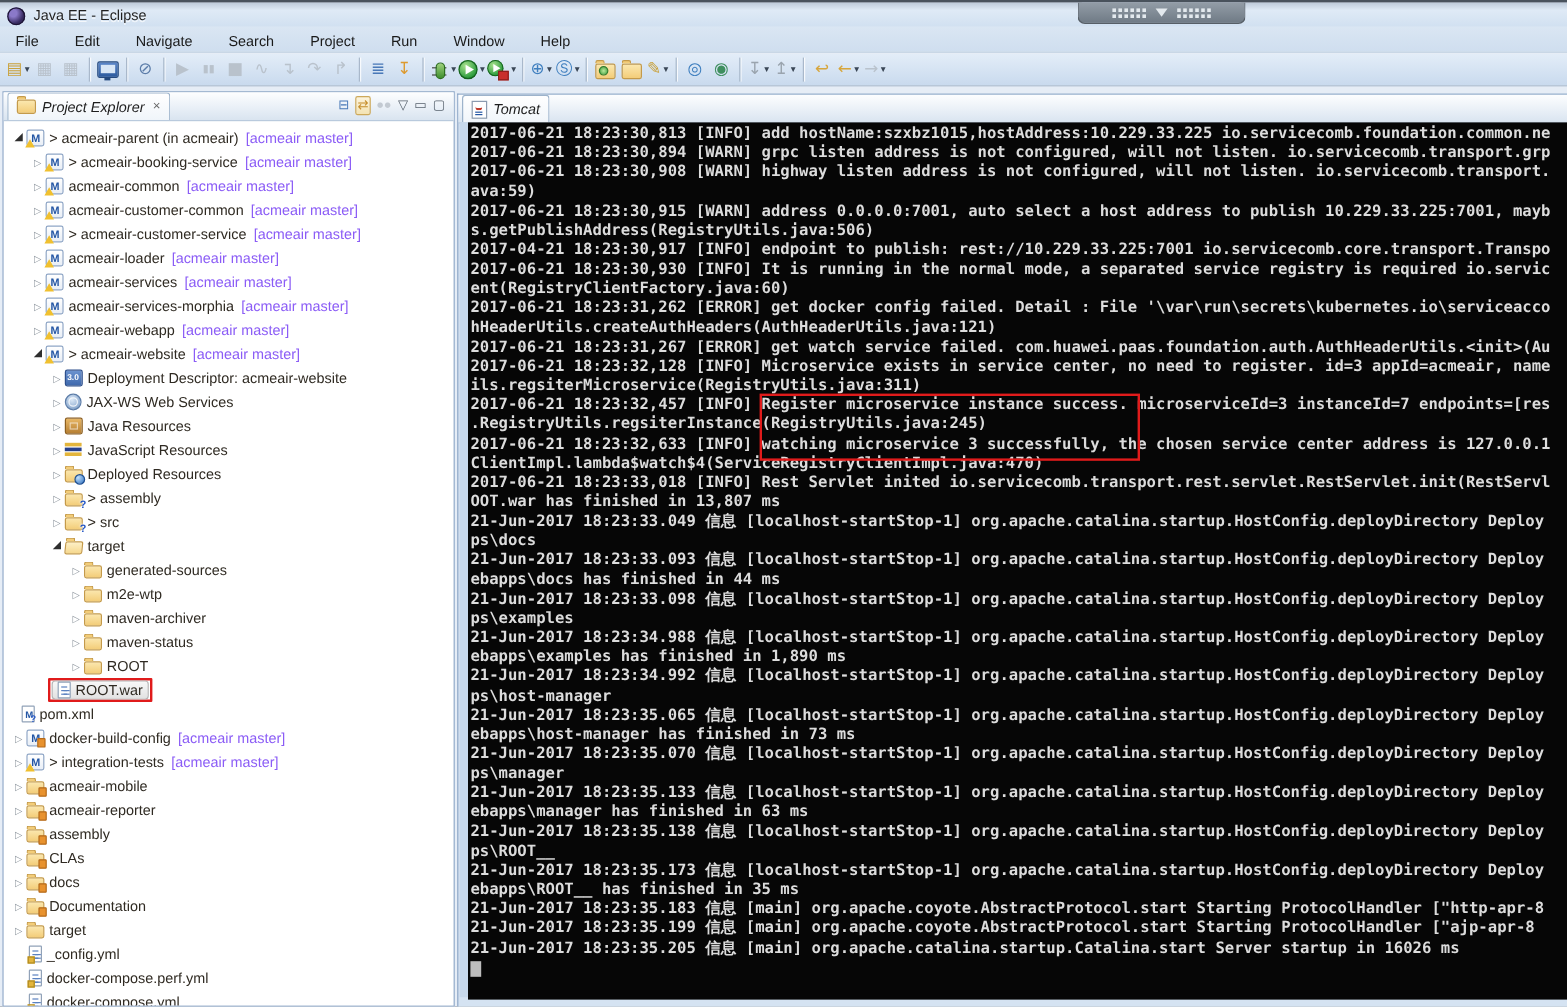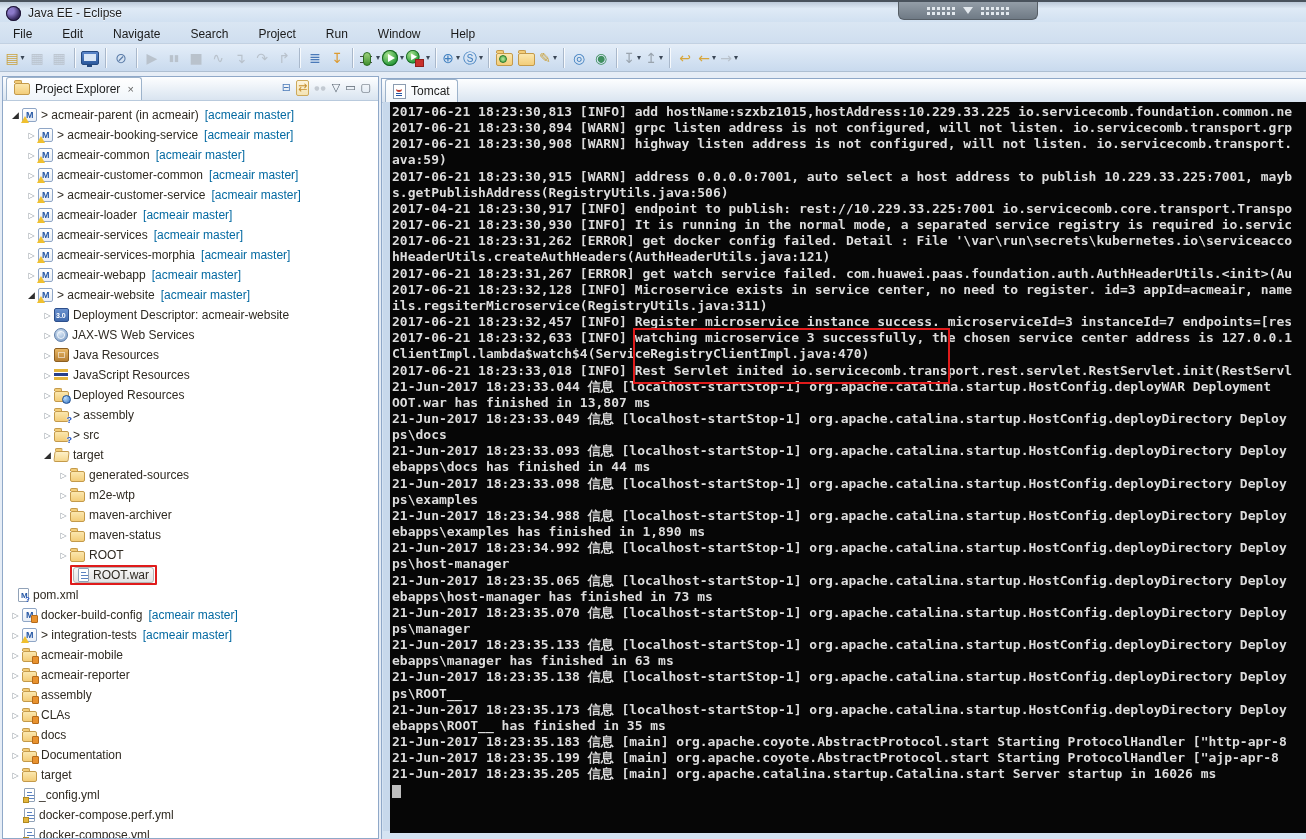--- a/index.html
+++ b/index.html
@@ -57,33 +57,33 @@
     background:#f3cd79;border:1px solid #c49a4a;border-bottom:none;border-radius:2px 2px 0 0;}
   .tb-folder-s.green::after{content:"";position:absolute;left:2px;top:1px;width:6px;height:6px;
     border-radius:50%;background:radial-gradient(#b9e89a,#3f9e3f);border:1px solid #2c7a2c;}
   
   .panel{position:absolute;background:#fff;border:1px solid #8fa8c8;box-sizing:border-box;}
   .phead{position:absolute;left:0;top:0;right:0;height:23px;
     background:linear-gradient(#fdfeff,#d9e4f0);border-bottom:1px solid #b9cadd;display:flex;align-items:flex-end;}
   .ptab{height:22px;margin-left:3px;background:linear-gradient(#ffffff,#f0f5fa);
     border:1px solid #9db3cb;border-bottom:none;border-radius:3px 3px 0 0;
     display:flex;align-items:center;padding:0 7px;gap:5px;}
-  .ptab .tlabel{font-size:12px;color:#1e1e1e;}
+  .ptab .tlabel{font-size:12px;color:#1e1e1e;font-style:italic;}
   .ptab .tclose{font-size:11px;color:#666;margin-left:2px;cursor:default;}
   .phead-tools{margin-left:auto;display:flex;align-items:center;gap:5px;padding:0 7px 4px 0;}
   .phico{font-size:11px;line-height:14px;font-family:"DejaVu Sans",sans-serif;}
   .phico.boxed{border:1px solid #cda95a;background:linear-gradient(#fdf4dc,#f3e3b4);border-radius:2px;padding:0 1px;}
   .phico.dots{letter-spacing:1px;font-size:6px;}
   
   .tree{position:absolute;left:0;top:24px;right:0;bottom:0;overflow:hidden;padding-top:4px;}
   .trow{height:20px;display:flex;align-items:center;font-size:12px;color:#2f2a22;white-space:nowrap;}
   .arrow{width:13px;flex:none;text-align:center;font-size:8px;color:#8f979f;font-family:"DejaVu Sans",sans-serif;}
   .arrow.exp{color:#2e2e2e;font-size:9px;}
   .lbl{margin-left:4px;}
-  .sfx{margin-left:6px;color:#0369a1;}
+  .sfx{margin-left:6px;color:#8b5cf6;}
   .selwrap{display:flex;align-items:center;background:linear-gradient(#f8f8f8,#e2e2e2);
     border:1px solid #b5b5b5;border-radius:3px;padding:0 4px 0 2px;}
   .redbox{border:2px solid #e01b1b;border-radius:1px;padding:0 1px;display:flex;align-items:center;}
   
   .ti{width:15px;height:14px;flex:none;display:inline-block;position:relative;box-sizing:border-box;}
   .ti-mvn,.ti-mvnw{background:linear-gradient(#ffffff,#e8eef6);border:1px solid #8fa6c6;border-radius:2px;}
   .ti-mvn::before,.ti-mvnw::before{content:"M";position:absolute;left:3px;top:0px;
     font:bold 9px/13px "Liberation Sans",sans-serif;color:#2456a4;}
   .ti-mvnw::after{content:"";position:absolute;left:-2px;bottom:-2px;width:0;height:0;
     border-left:4px solid transparent;border-right:4px solid transparent;border-bottom:7px solid #f0c02f;}
@@ -439,21 +439,21 @@
       <div class="trow" style="padding-left: 54px;">
         <span class="arrow">▷</span>
         <span class="ti ti-folder"></span>
         <span class="lbl">maven-status</span>
       </div>
       <div class="trow" style="padding-left: 54px;">
         <span class="arrow">▷</span>
         <span class="ti ti-folder"></span>
         <span class="lbl">ROOT</span>
       </div>
-      <div class="trow" style="padding-left: 54px;">
+      <div class="trow" style="padding-left: 24px;">
         <span class="arrow"></span>
         <span class="redbox">
           <span class="selwrap">
             <span class="ti ti-file"></span>
             <span class="lbl">ROOT.war</span>
           </span>
         </span>
       </div>
       <div class="trow" style="">
         <span class="arrow"></span>
@@ -535,30 +535,31 @@
   <div class="con-gutter"></div>
   <div class="con-black" id="console" style="padding-top: 2px;">
       <div class="cline">2017-06-21 18:23:30,813 [INFO] add hostName:szxbz1015,hostAddress:10.229.33.225 io.servicecomb.foundation.common.ne</div>
       <div class="cline">2017-06-21 18:23:30,894 [WARN] grpc listen address is not configured, will not listen. io.servicecomb.transport.grp</div>
       <div class="cline">2017-06-21 18:23:30,908 [WARN] highway listen address is not configured, will not listen. io.servicecomb.transport.</div>
       <div class="cline">ava:59)</div>
       <div class="cline">2017-06-21 18:23:30,915 [WARN] address 0.0.0.0:7001, auto select a host address to publish 10.229.33.225:7001, mayb</div>
       <div class="cline">s.getPublishAddress(RegistryUtils.java:506)</div>
       <div class="cline">2017-04-21 18:23:30,917 [INFO] endpoint to publish: rest://10.229.33.225:7001 io.servicecomb.core.transport.Transpo</div>
       <div class="cline">2017-06-21 18:23:30,930 [INFO] It is running in the normal mode, a separated service registry is required io.servic</div>
+      <div class="cline">ent(RegistryClientFactory.java:60)</div>
       <div class="cline">2017-06-21 18:23:31,262 [ERROR] get docker config failed. Detail : File '\var\run\secrets\kubernetes.io\serviceacco</div>
       <div class="cline">hHeaderUtils.createAuthHeaders(AuthHeaderUtils.java:121)</div>
       <div class="cline">2017-06-21 18:23:31,267 [ERROR] get watch service failed. com.huawei.paas.foundation.auth.AuthHeaderUtils.&lt;init&gt;(Au</div>
       <div class="cline">2017-06-21 18:23:32,128 [INFO] Microservice exists in service center, no need to register. id=3 appId=acmeair, name</div>
       <div class="cline">ils.regsiterMicroservice(RegistryUtils.java:311)</div>
       <div class="cline">2017-06-21 18:23:32,457 [INFO] Register microservice instance success. microserviceId=3 instanceId=7 endpoints=[res</div>
+      <div class="cline">.RegistryUtils.regsiterInstance(RegistryUtils.java:245)</div>
       <div class="cline">2017-06-21 18:23:32,633 [INFO] watching microservice 3 successfully, the chosen service center address is 127.0.0.1</div>
       <div class="cline">ClientImpl.lambda$watch$4(ServiceRegistryClientImpl.java:470)</div>
       <div class="cline">2017-06-21 18:23:33,018 [INFO] Rest Servlet inited io.servicecomb.transport.rest.servlet.RestServlet.init(RestServl</div>
-      <div class="cline">21-Jun-2017 18:23:33.044 信息 [localhost-startStop-1] org.apache.catalina.startup.HostConfig.deployWAR Deployment</div>
       <div class="cline">OOT.war has finished in 13,807 ms</div>
       <div class="cline">21-Jun-2017 18:23:33.049 信息 [localhost-startStop-1] org.apache.catalina.startup.HostConfig.deployDirectory Deploy</div>
       <div class="cline">ps\docs</div>
       <div class="cline">21-Jun-2017 18:23:33.093 信息 [localhost-startStop-1] org.apache.catalina.startup.HostConfig.deployDirectory Deploy</div>
       <div class="cline">ebapps\docs has finished in 44 ms</div>
       <div class="cline">21-Jun-2017 18:23:33.098 信息 [localhost-startStop-1] org.apache.catalina.startup.HostConfig.deployDirectory Deploy</div>
       <div class="cline">ps\examples</div>
       <div class="cline">21-Jun-2017 18:23:34.988 信息 [localhost-startStop-1] org.apache.catalina.startup.HostConfig.deployDirectory Deploy</div>
       <div class="cline">ebapps\examples has finished in 1,890 ms</div>
       <div class="cline">21-Jun-2017 18:23:34.992 信息 [localhost-startStop-1] org.apache.catalina.startup.HostConfig.deployDirectory Deploy</div>

